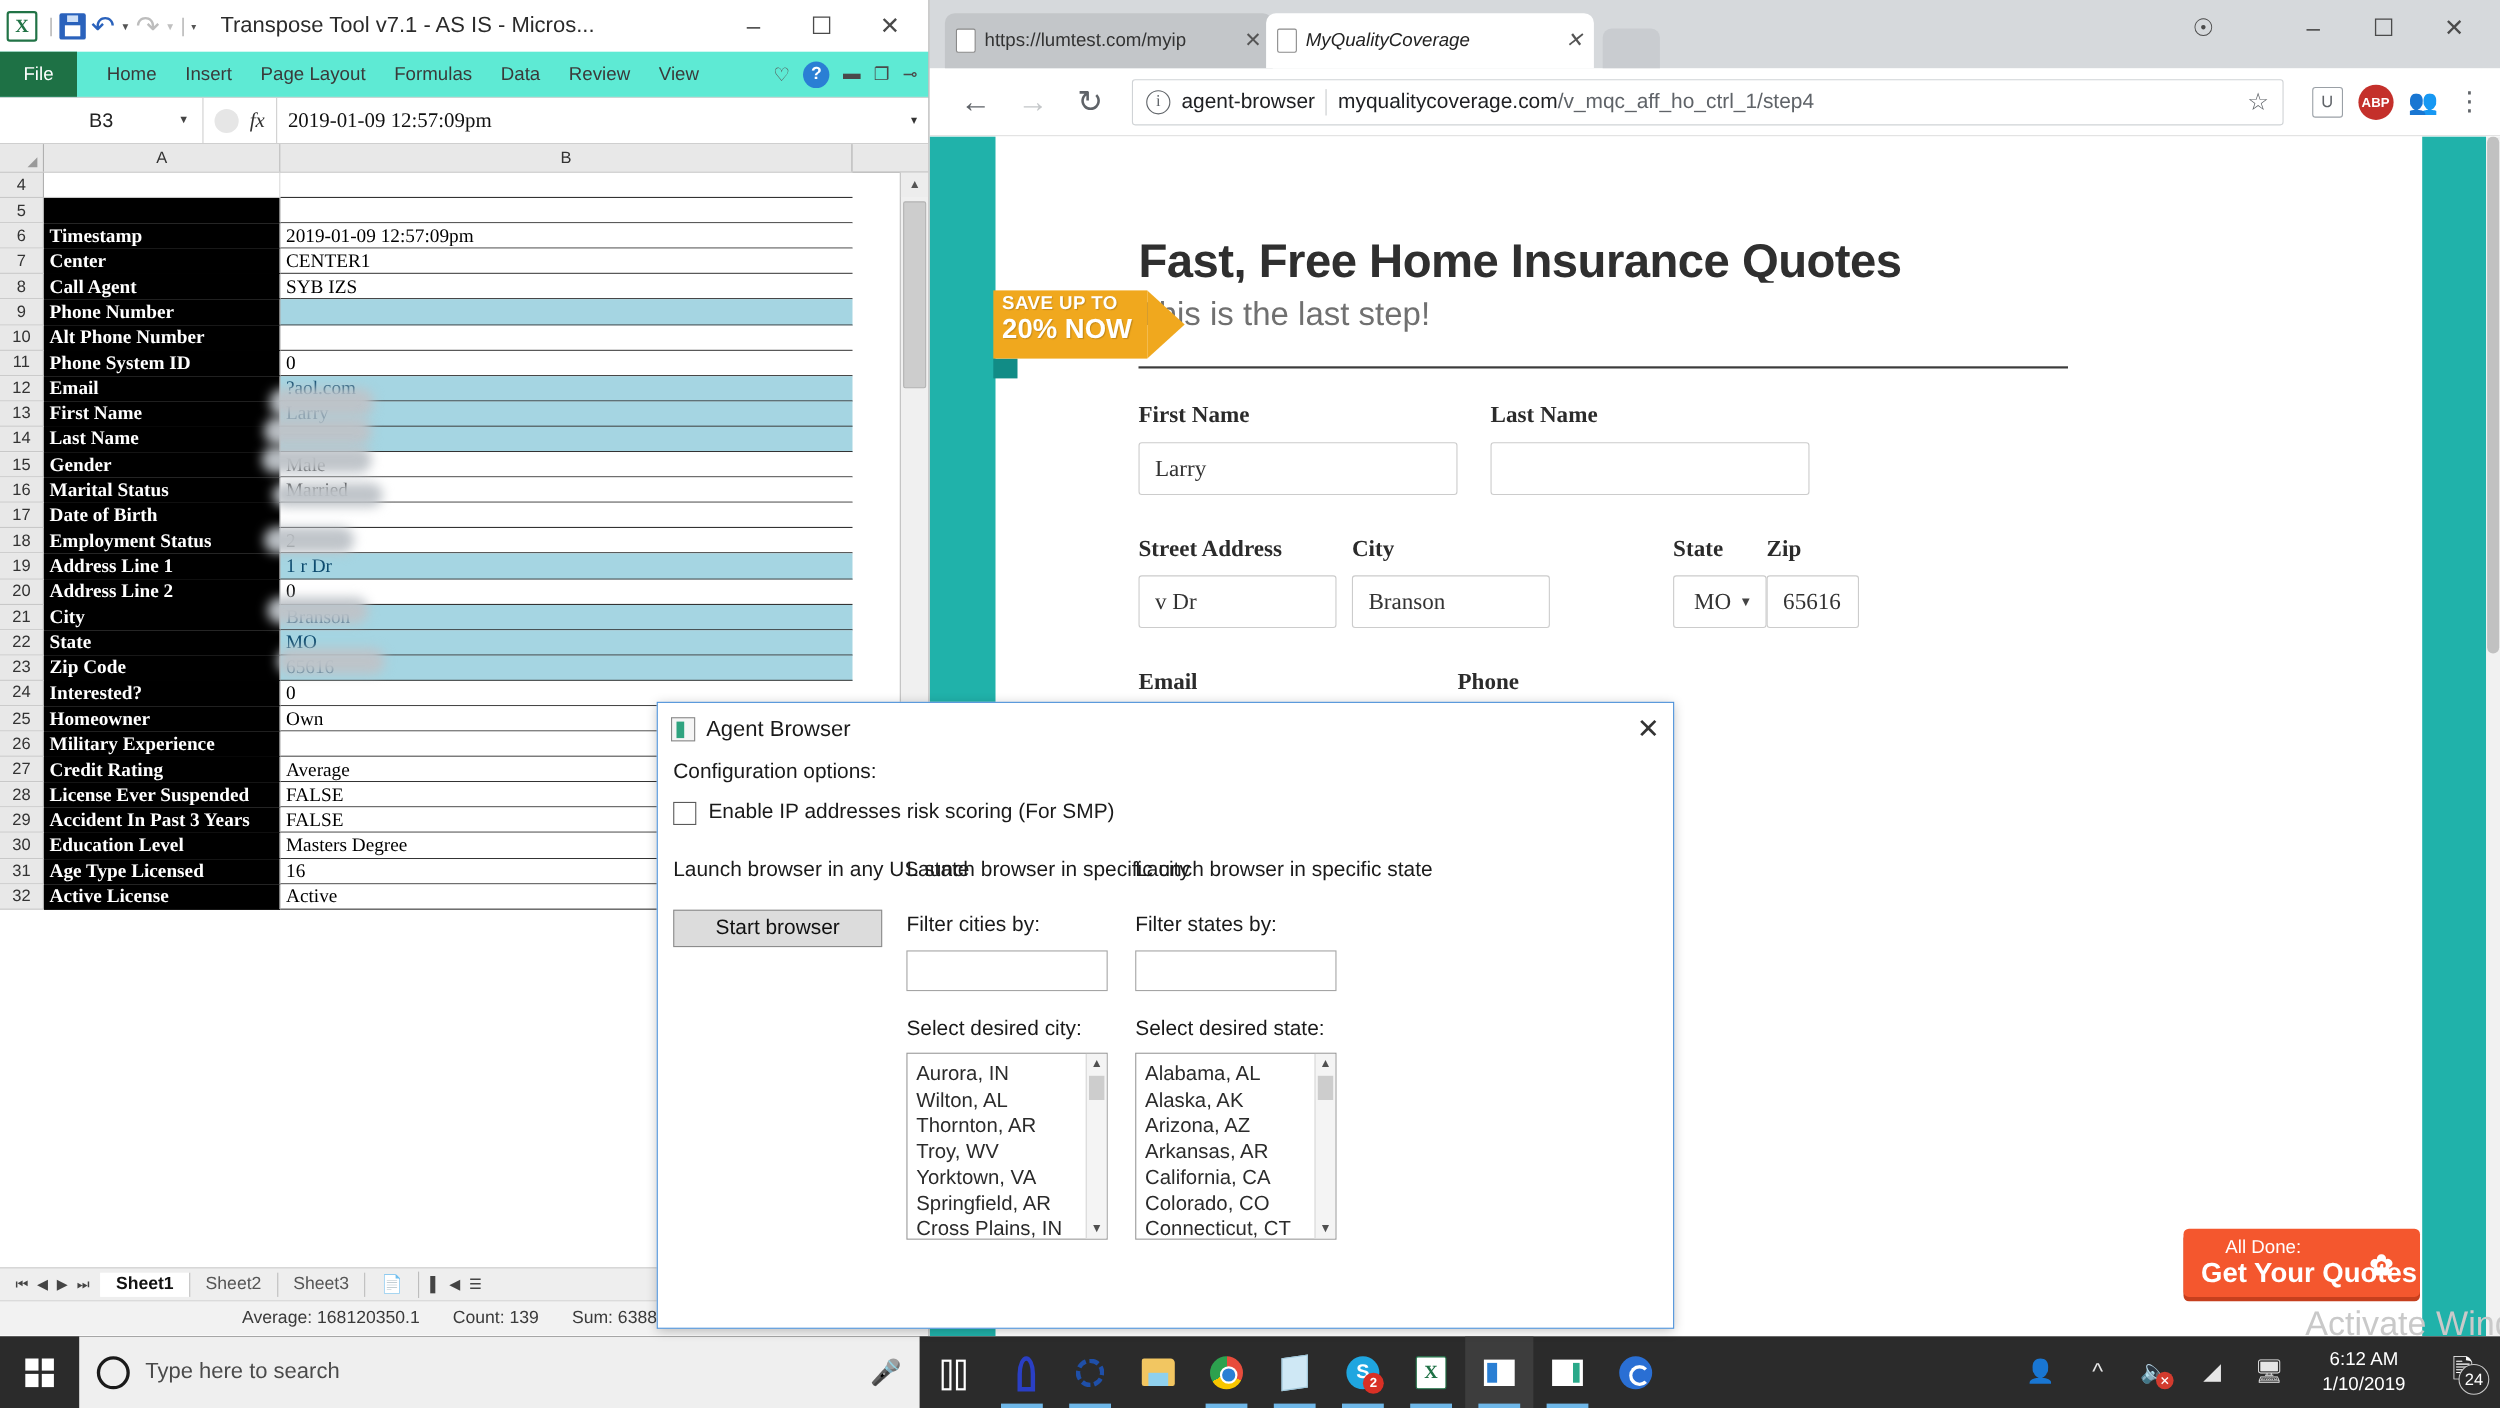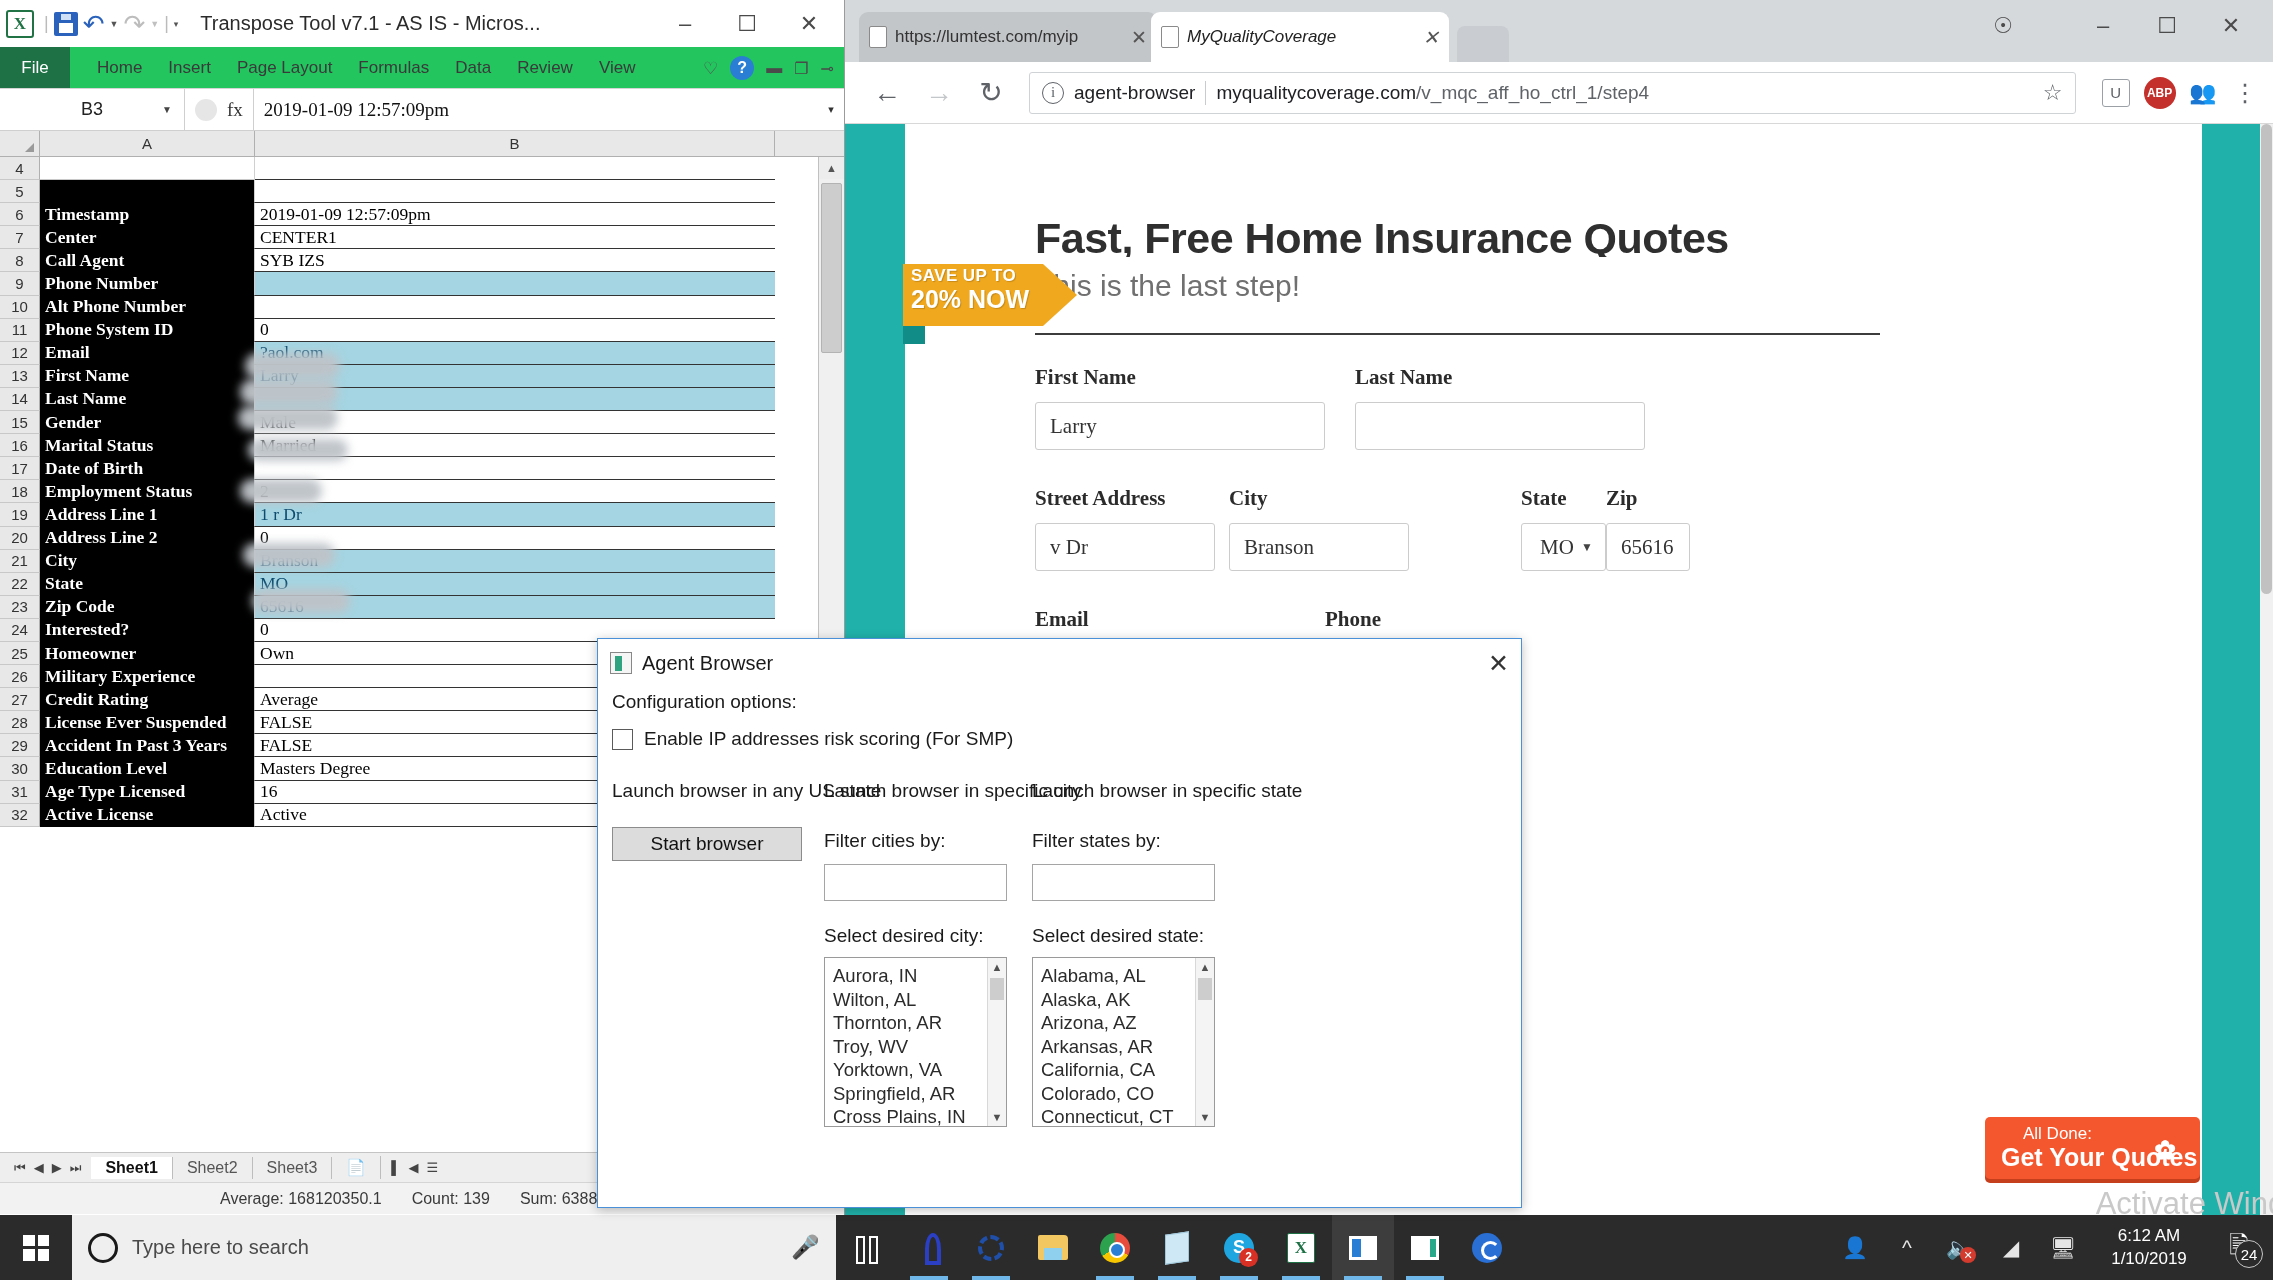--- a/index.html
+++ b/index.html
@@ -50,21 +50,21 @@
   }
   .xl-winbtns {
     position: absolute; right: 4px; top: 0; height: 47px;
     display: flex; align-items: center; gap: 0;
   }
   .xl-winbtns span {
     width: 62px; text-align: center; font-size: 22px; color: #4a4a4a;
     line-height: 47px; cursor: default;
   }
   .xl-ribbon {
-    height: 42px; background: #22c55e; display: flex; align-items: stretch;
+    height: 42px; background: #5eead4; display: flex; align-items: stretch;
     border-bottom: 1px solid #d4d4d4; position: relative;
   }
   .xl-file {
     width: 70px; background: #1e7145; color: #fff; display: flex;
     align-items: center; justify-content: center; font-size: 17px;
   }
   .xl-tabs { display: flex; align-items: center; gap: 0; padding-left: 14px; }
   .xl-tabs div { font-size: 17px; color: #3a3a3a; padding: 0 13px; white-space: nowrap; }
   .xl-ribbon-right {
     position: absolute; right: 4px; top: 0; height: 42px; display: flex;
@@ -82,21 +82,21 @@
     background: #fff;
   }
   .namebox {
     width: 185px; height: 100%; display: flex; align-items: center;
     justify-content: center; position: relative; border-right: 1px solid #cfcfcf;
     font-size: 18px; color: #222;
   }
   .namebox .caret { position: absolute; right: 12px; font-size: 10px; color: #444; }
   .fx-group { display: flex; align-items: center; gap: 10px; padding: 0 10px; }
   .fx-btn { width: 22px; height: 22px; border-radius: 50%; background: #e6e6e6; }
-  .fx { font-family: "Liberation Serif", serif; font-size: 19px; color: #333; }
+  .fx { font-family: "Liberation Serif", serif; font-style: italic; font-size: 19px; color: #333; }
   .formula-input {
     flex: 1; height: 100%; display: flex; align-items: center; padding-left: 10px;
     font-family: "Liberation Serif", serif; font-size: 19px; color: #111;
     border-left: 1px solid #cfcfcf;
   }
   .formula-exp { width: 26px; text-align: center; font-size: 11px; color: #333; }
 
   
   .xl-grid-wrap { position: relative; height: 1021px; background: #fff; overflow: hidden; }
   .col-head {

